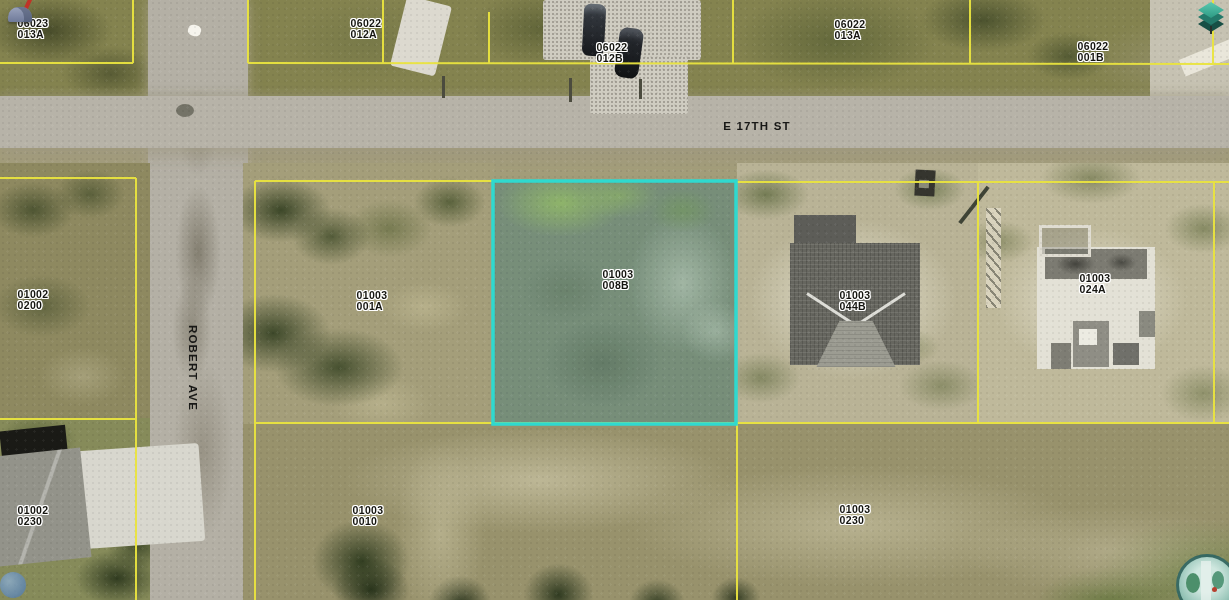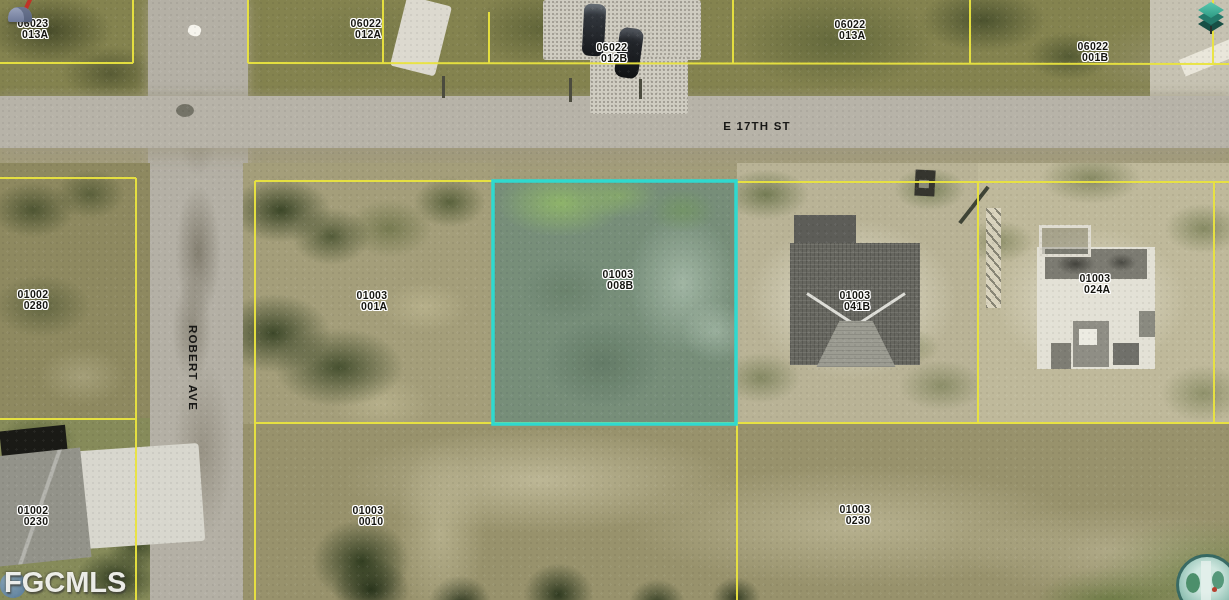--- a/index.html
+++ b/index.html
@@ -130,21 +130,21 @@
   
   #grain{left:0;top:0;width:1229px;height:600px;pointer-events:none;background-image:
     radial-gradient(rgba(0,0,0,.055) 1px, transparent 1.3px),
     radial-gradient(rgba(255,255,255,.05) 1px, transparent 1.3px);
     background-size:6px 6px,9px 9px;background-position:0 0,3px 4px;}
 
   
   #lines{position:absolute;left:0;top:0;}
 
   
-  .plabel{position:absolute;transform:translate(-50%,-50%);display:flex;flex-direction:column;align-items:flex-end;
+  .plabel{position:absolute;transform:translate(-50%,-50%);display:flex;flex-direction:column;align-items:flex-start;
     font-size:10.5px;font-weight:bold;line-height:11px;letter-spacing:.4px;color:#14140f;white-space:nowrap;
     text-shadow:-1px -1px 0 #fff,1px -1px 0 #fff,-1px 1px 0 #fff,1px 1px 0 #fff,0 -1px 0 #fff,0 1px 0 #fff,-1px 0 0 #fff,1px 0 0 #fff;}
   .street-label{position:absolute;transform:translate(-50%,-50%);font-size:11.5px;font-weight:bold;
     letter-spacing:1.2px;color:#181816;white-space:nowrap;}
   .street-label.v{transform:translate(-50%,-50%) rotate(90deg);}
 
   
   #mailbox{left:6px;top:0;width:30px;height:26px;}
   #mailbox .body{position:absolute;left:2px;top:7px;width:24px;height:15px;background:linear-gradient(180deg,#9aa3bd,#6f7a99);
       border-radius:10px 10px 2px 2px;box-shadow:inset -8px 0 0 rgba(70,80,105,.55), 0 2px 2px rgba(40,40,30,.4);}
@@ -268,33 +268,33 @@
   <div class="plabel" style="left:850px;top:30px">
       <span>06022</span>
       <span>013A</span>
     </div>
   <div class="plabel" style="left:1093px;top:52px">
       <span>06022</span>
       <span>001B</span>
     </div>
   <div class="plabel" style="left:33px;top:300px">
       <span>01002</span>
-      <span>0280</span>
+      <span>0200</span>
     </div>
   <div class="plabel" style="left:372px;top:301px">
       <span>01003</span>
       <span>001A</span>
     </div>
   <div class="plabel" style="left:618px;top:280px">
       <span>01003</span>
       <span>008B</span>
     </div>
   <div class="plabel" style="left:855px;top:301px">
       <span>01003</span>
-      <span>041B</span>
+      <span>044B</span>
     </div>
   <div class="plabel" style="left:1095px;top:284px">
       <span>01003</span>
       <span>024A</span>
     </div>
   <div class="plabel" style="left:33px;top:516px">
       <span>01002</span>
       <span>0230</span>
     </div>
   <div class="plabel" style="left:368px;top:516px">
@@ -311,21 +311,20 @@
     <div class="body"></div>
   </div>
   <div class="d" id="cube3d">
     <div class="rh b"></div>
     <div class="rh m"></div>
     <div class="rh t"></div>
     <div class="tick"></div>
   </div>
 
   <div class="d" id="wm-circle"></div>
-  <div id="watermark">FGCMLS</div>
   <div class="d" id="globe">
     <div class="strip"></div>
     <div class="g1"></div>
     <div class="g2"></div>
     <div class="dot"></div>
   </div>
 
 </div>
 
 </body></html>

